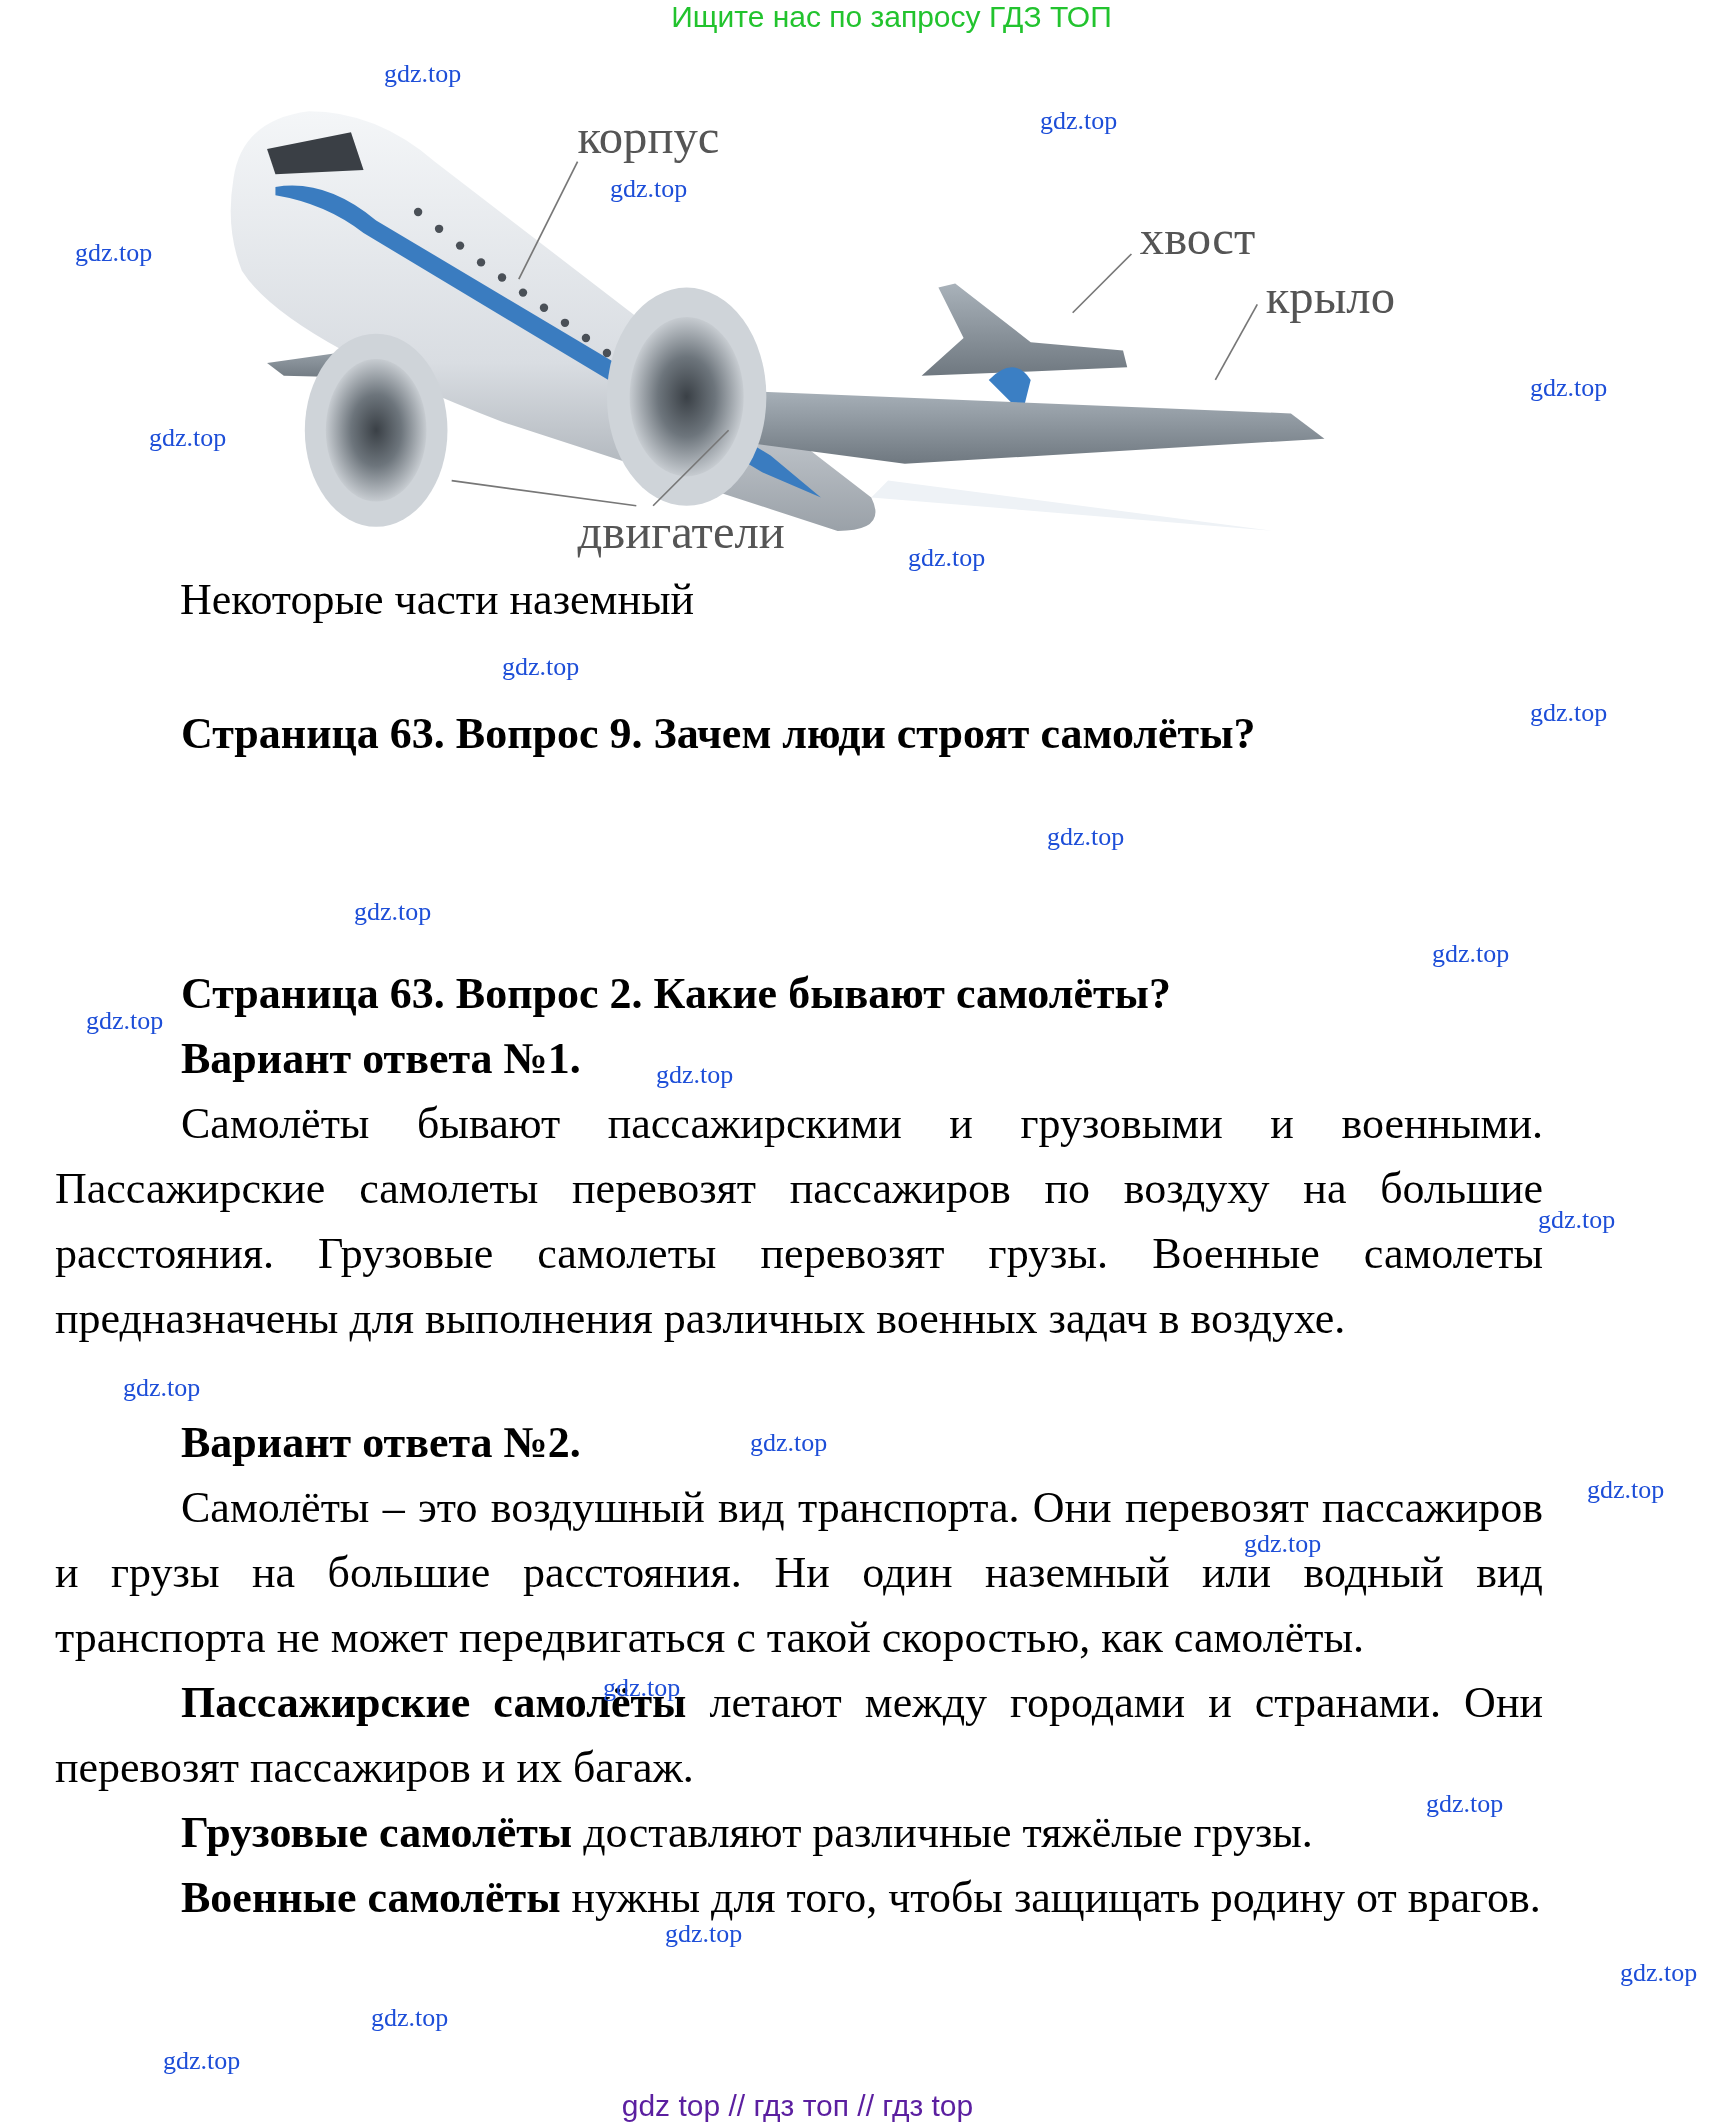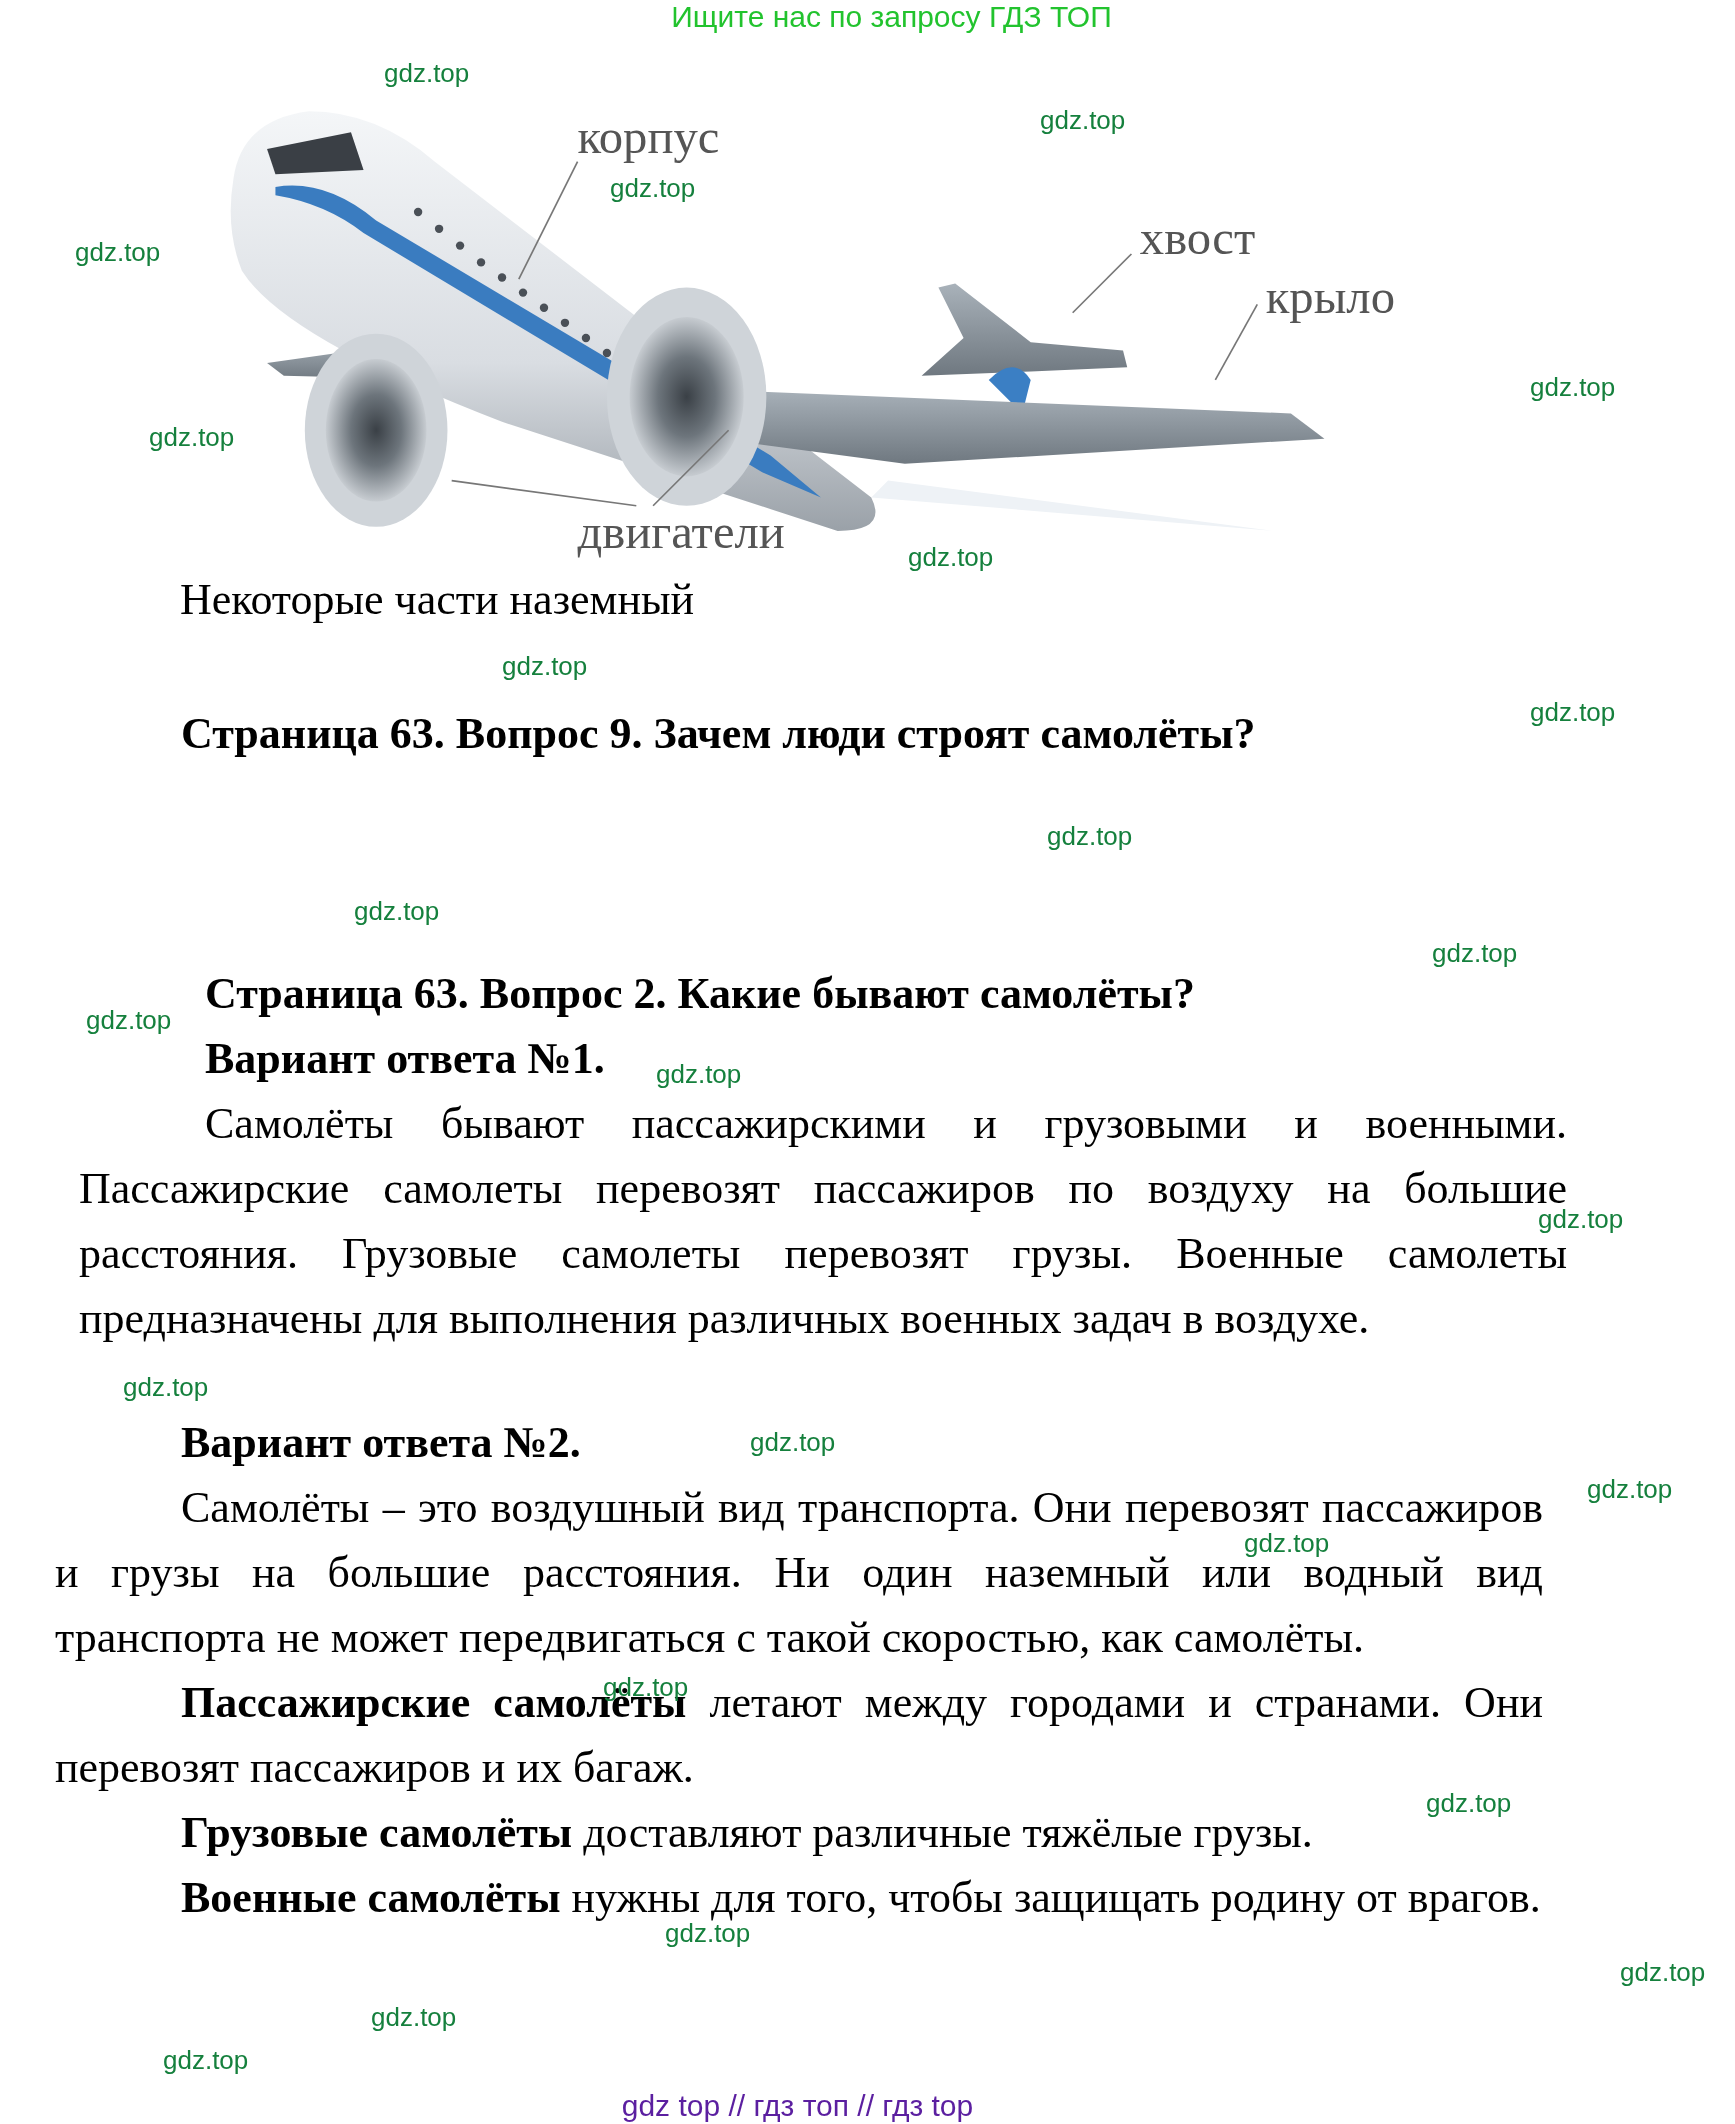--- a/index.html
+++ b/index.html
@@ -3,22 +3,22 @@
 <meta charset="utf-8">
 <style>
   html, body { margin: 0; padding: 0; background: #ffffff; }
   body { width: 1735px; height: 2125px; position: relative; overflow: hidden;
          font-family: "Liberation Serif", "DejaVu Serif", serif; color: #000; }
   .banner { position: absolute; top: 0; left: 0; width: 1735px; text-align: center;
             font-family: "Liberation Sans", "DejaVu Sans", sans-serif; font-size: 30px;
             color: #22c32e; line-height: 34px; padding-left: 24px; }
   .figure { position: absolute; left: 183px; top: 61px; width: 1322px; height: 501px; }
   .figure svg { width: 100%; height: 100%; display: block; }
-  .wm { position: absolute; font-family: Liberation Sans, sans-serif;
-        font-size: 26px; color: #15803d; line-height: 27px; white-space: nowrap; }
+  .wm { position: absolute; font-family: Liberation Serif, serif;
+        font-size: 26px; color: #1d4ed8; line-height: 27px; white-space: nowrap; }
   .caption { position: absolute; left: 180px; top: 575px; font-size: 44px; line-height: 50px; }
   .block { position: absolute; left: 55px; width: 1488px; font-size: 44px; line-height: 65px; }
   .h { font-weight: bold; padding-left: 126px; }
   .p { text-align: justify; text-indent: 126px; margin: 0; }
   .p.last { text-align-last: left; }
   .footer { position: absolute; top: 2089px; left: 0; width: 1595px; text-align: center;
             font-family: "Liberation Sans", "DejaVu Sans", sans-serif; font-size: 30px;
             color: #5b1fa0; line-height: 34px; }
   .lbl { font-family: "Liberation Serif", "DejaVu Serif", serif; fill: #555; font-size: 58px; }
 </style>
@@ -94,21 +94,21 @@
     <text class="lbl" x="470" y="580">двигатели</text>
   </svg>
 </div>
 
 <div class="caption">Некоторые части наземный</div>
 
 <div class="block" style="top: 701px;">
   <div class="h">Страница 63. Вопрос 9. Зачем люди строят самолёты?</div>
 </div>
 
-<div class="block" style="top: 961px; margin-left: 24px;">
+<div class="block" style="top: 961px;">
   <div class="h">Страница 63. Вопрос 2. Какие бывают самолёты?</div>
   <div class="h">Вариант ответа №1.</div>
   <p class="p last">Самолёты бывают пассажирскими и грузовыми и военными. Пассажирские самолеты перевозят пассажиров по воздуху на большие расстояния. Грузовые самолеты перевозят грузы. Военные самолеты предназначены для выполнения различных военных задач в воздухе.</p>
 </div>
 
 <div class="block" style="top: 1410px;">
   <div class="h">Вариант ответа №2.</div>
   <p class="p last">Самолёты – это воздушный вид транспорта. Они перевозят пассажиров и грузы на большие расстояния. Ни один наземный или водный вид транспорта не может передвигаться с такой скоростью, как самолёты.</p>
   <p class="p last"><b>Пассажирские самолёты</b><span> летают между городами и странами. Они перевозят пассажиров и их багаж.</span></p>
   <p class="p last"><b>Грузовые самолёты</b><span> доставляют различные тяжёлые грузы.</span></p>

